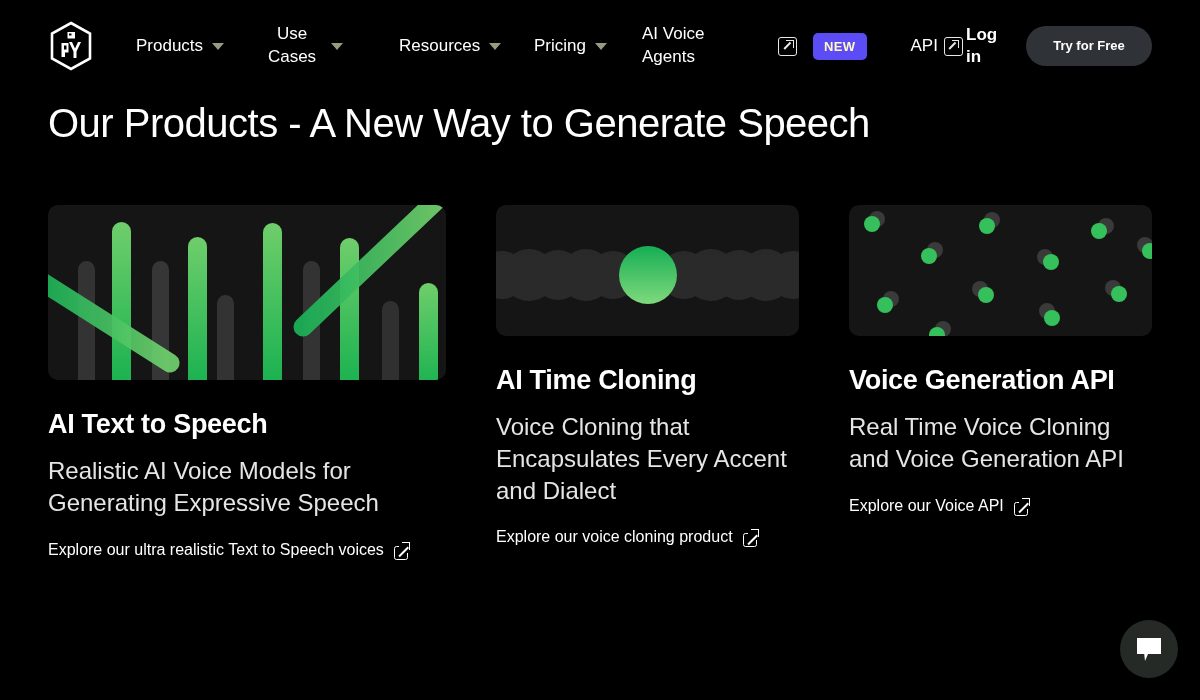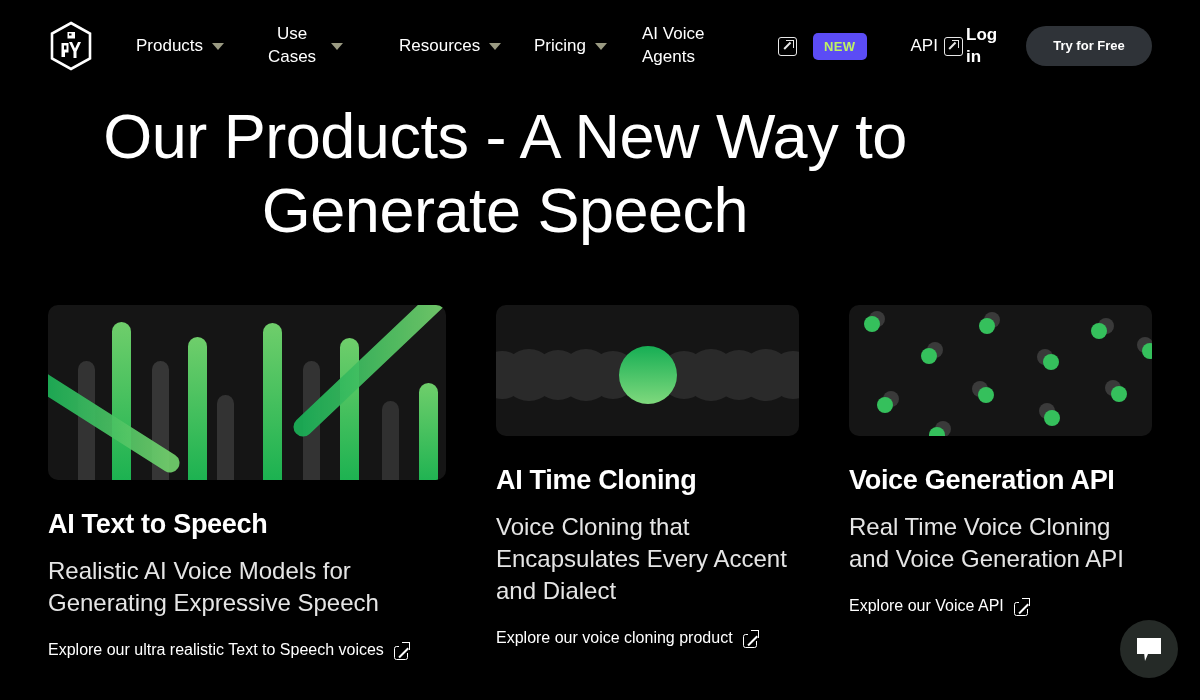--- a/index.html
+++ b/index.html
@@ -90,21 +90,21 @@
     content: "";
     position: absolute;
     right: 2.5px; top: 2.5px;
     width: 6.5px; height: 6.5px;
     border-top: 1.5px solid #e8e8e8;
     border-right: 1.5px solid #e8e8e8;
   }
 
   .new-badge {
     background: #5b4cf5;
-    color: #bef264;
+    color: #fef9c3;
     font-size: 13px;
     font-weight: bold;
     letter-spacing: 0.4px;
     padding: 6px 11px;
     border-radius: 5px;
     margin-left: 16px;
     margin-right: 44px;
     flex: 0 0 auto;
   }
 
@@ -137,26 +137,25 @@
     width: 126px;
     line-height: 1.35;
     text-align: center;
     cursor: pointer;
     font-family: "Liberation Sans", sans-serif;
   }
 
   
   .page-title {
     padding: 8px 48px 0 48px;
-    font-size: 63px;
+    font-size: 40px;
     font-weight: 500;
     line-height: 1.17;
     letter-spacing: -0.5px;
     max-width: 1010px;
-    text-align: center;
   }
 
   
   .cards {
     display: flex;
     padding: 0 48px;
     margin-top: 58px;
     gap: 50px;
     align-items: flex-start;
   }

